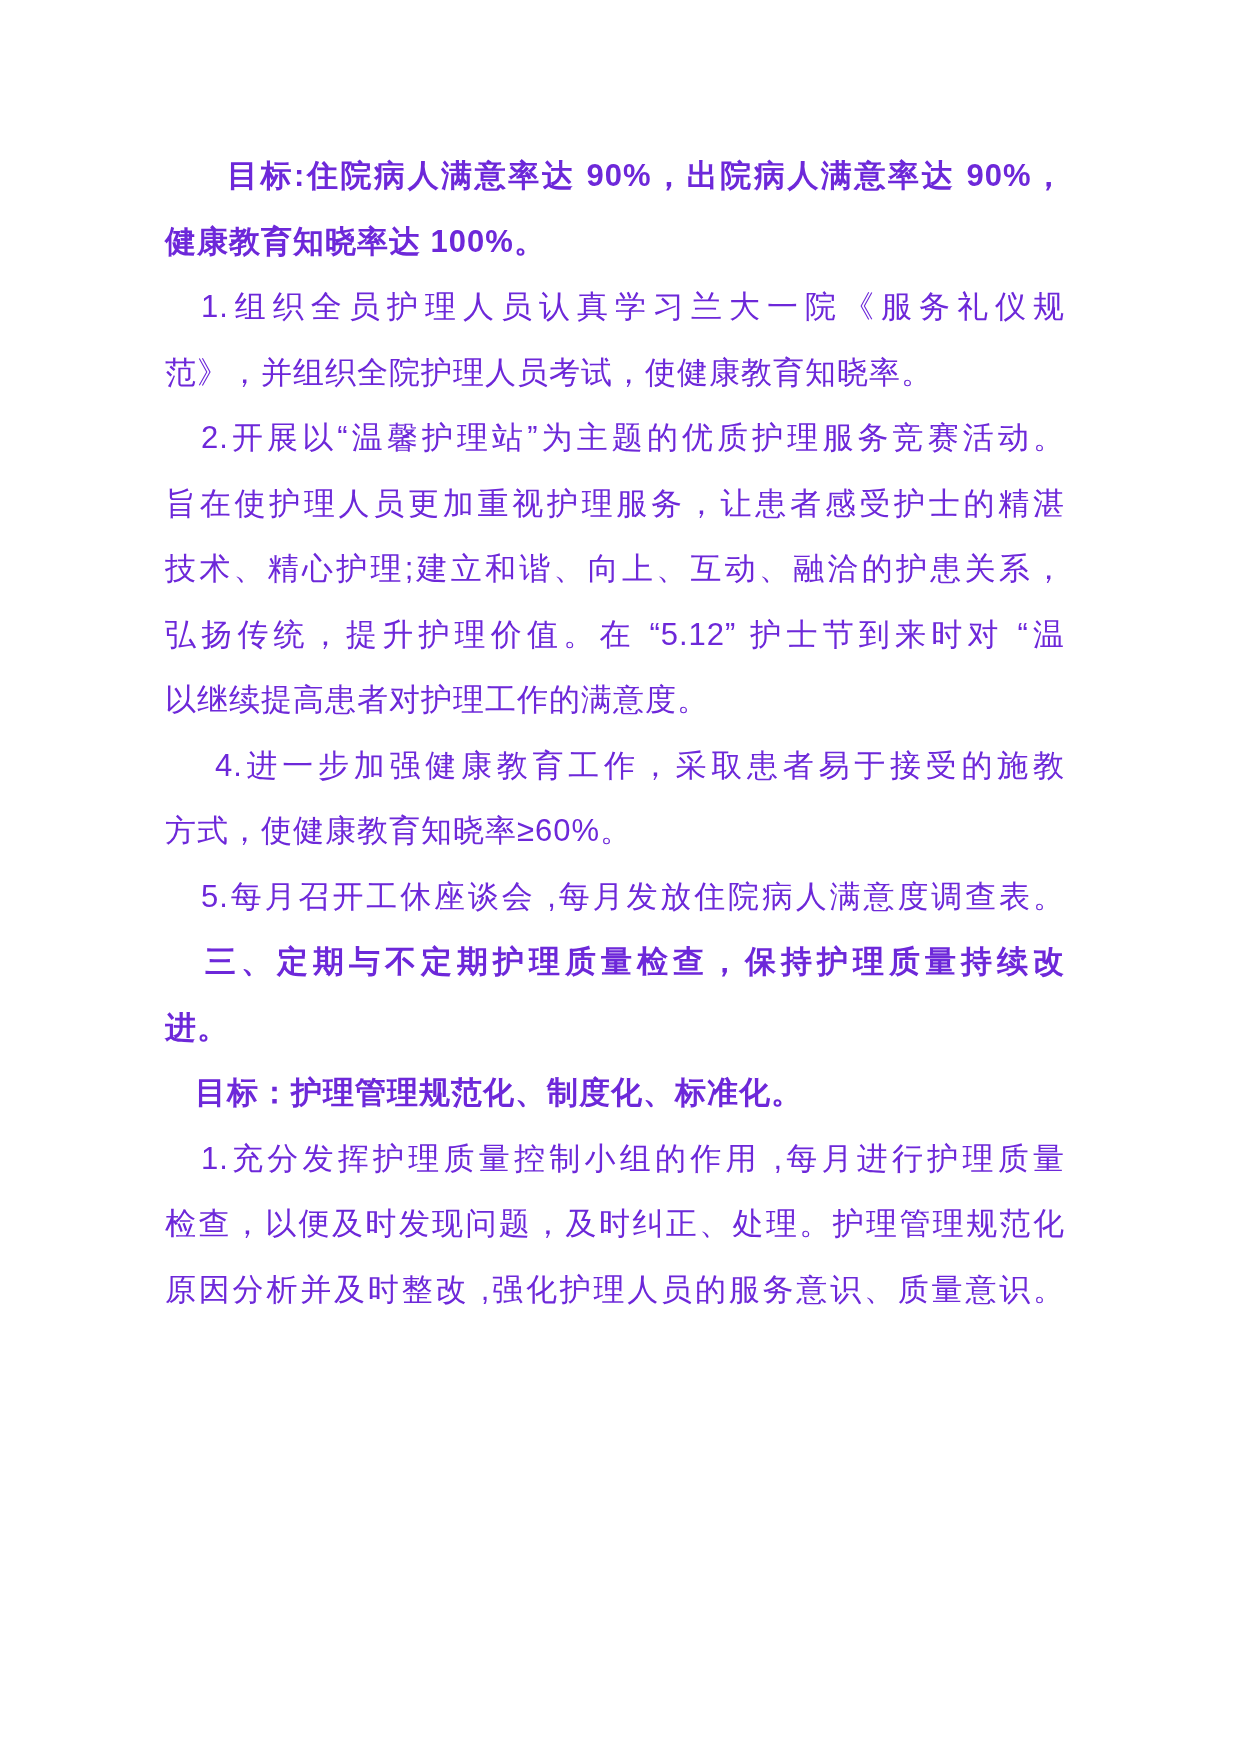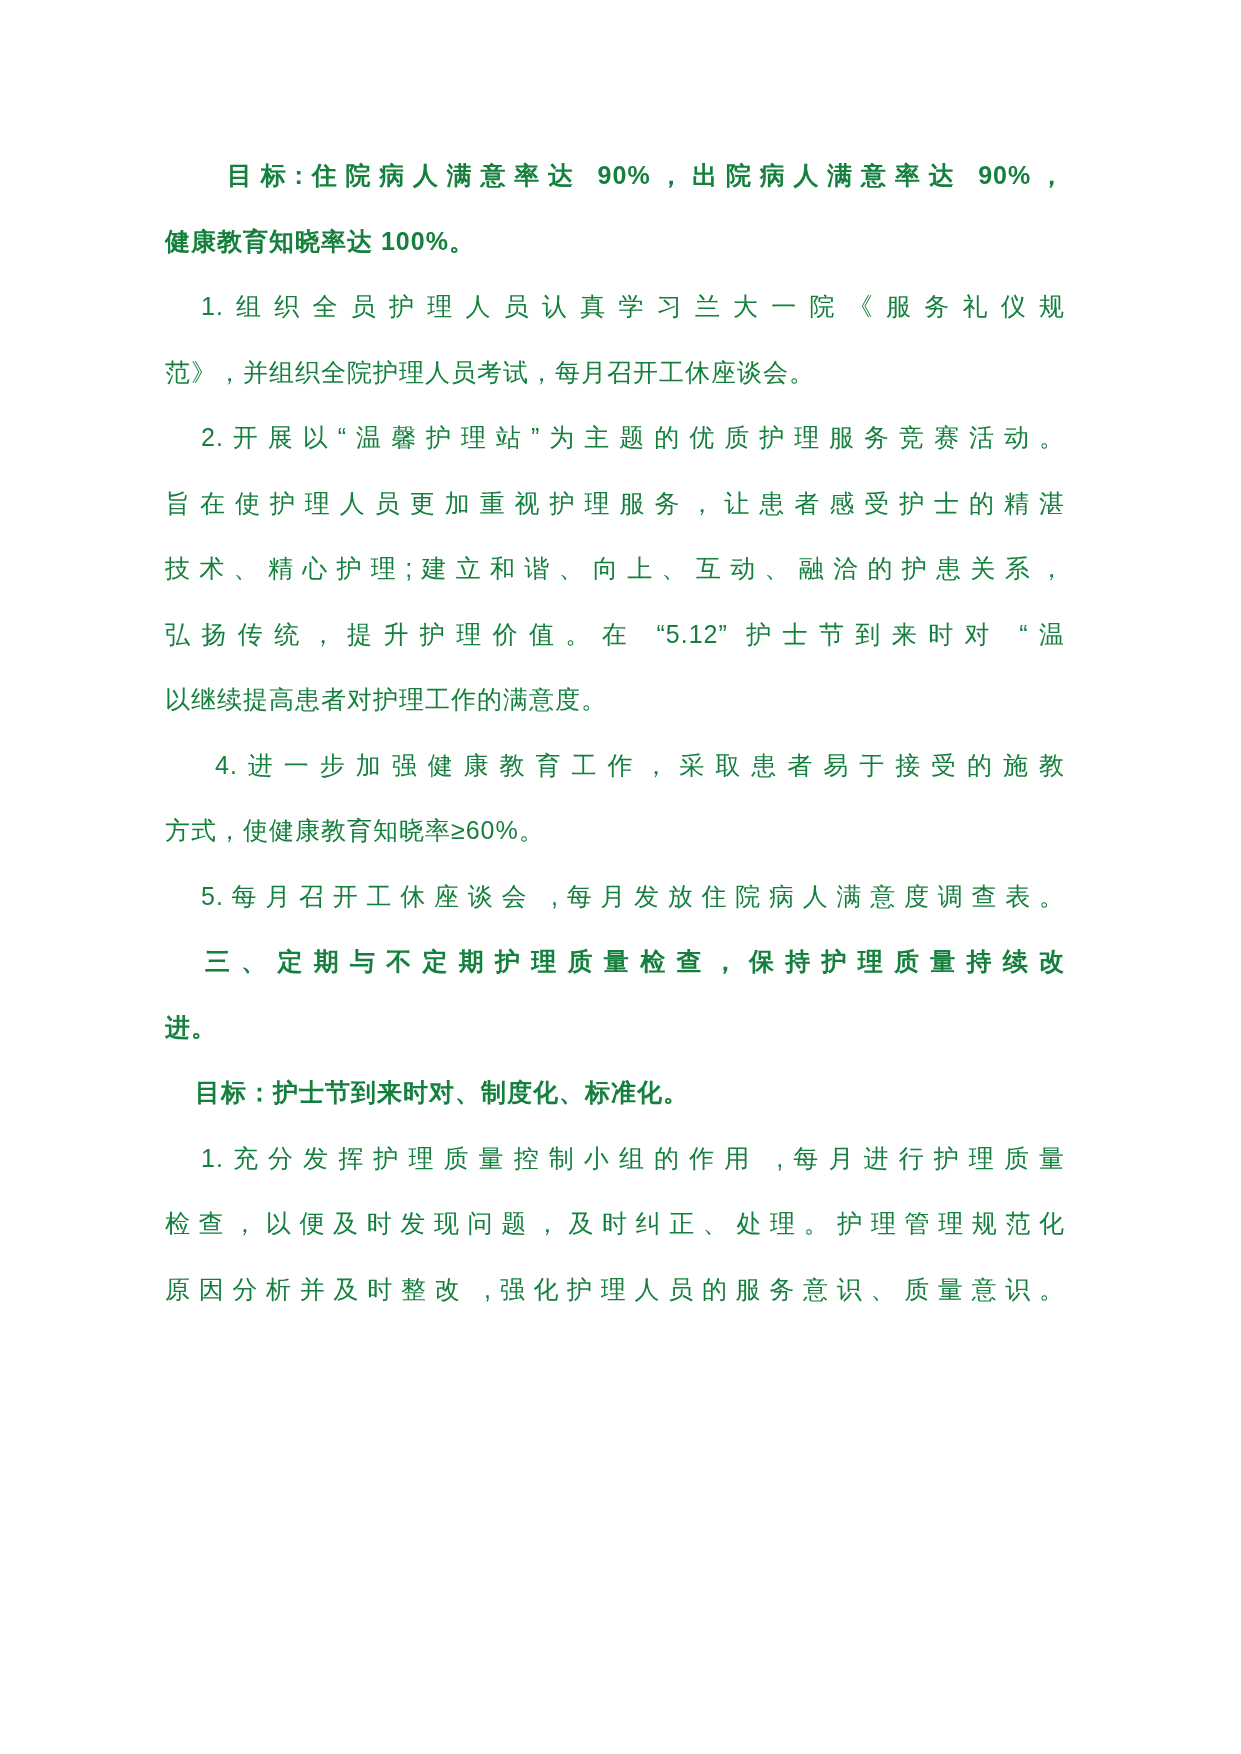--- a/index.html
+++ b/index.html
@@ -19,25 +19,25 @@
   .content {
     position: absolute;
     left: 165px;
     top: 143px;
     width: 900px;
   }
   .para { margin: 0; padding: 0; }
   .line {
     height: 65.5px;
     line-height: 65.5px;
-    font-size: 25px;
+    font-size: 31px;
     letter-spacing: 1px;
     white-space: nowrap;
     text-align: left;
-    color: #15803d;
+    color: #6d28d9;
   }
   
   .fill {
     white-space: normal;
     text-align: justify;
     text-align-last: justify;
   }
   .b { font-weight: 700; }
   
   .i1  { text-indent: 36px; }  
@@ -52,21 +52,21 @@
 <div class="page">
   <div class="content">
 
     <div class="para">
       <div class="line b i2 fill">目标:住院病人满意率达 90%，出院病人满意率达 90%，</div>
       <div class="line b">健康教育知晓率达 100%。</div>
     </div>
 
     <div class="para">
       <div class="line i1 fill">1.组织全员护理人员认真学习兰大一院《服务礼仪规</div>
-      <div class="line">范》，并组织全院护理人员考试，每月召开工休座谈会。</div>
+      <div class="line">范》，并组织全院护理人员考试，使健康教育知晓率。</div>
     </div>
 
     <div class="para">
       <div class="line i1 fill">2.开展以“温馨护理站”为主题的优质护理服务竞赛活动。</div>
       <div class="line fill">旨在使护理人员更加重视护理服务，让患者感受护士的精湛</div>
       <div class="line fill">技术、精心护理;建立和谐、向上、互动、融洽的护患关系，</div>
       <div class="line fill">弘扬传统，提升护理价值。在 “5.12” 护士节到来时对 “温</div>
     </div>
 
     <div class="para">
@@ -81,21 +81,21 @@
     <div class="para">
       <div class="line i1 fill">5.每月召开工休座谈会 ,每月发放住院病人满意度调查表。</div>
     </div>
 
     <div class="para">
       <div class="line b i15 fill">三、定期与不定期护理质量检查，保持护理质量持续改</div>
       <div class="line b">进。</div>
     </div>
 
     <div class="para">
-      <div class="line b i17">目标：护士节到来时对、制度化、标准化。</div>
+      <div class="line b i17">目标：护理管理规范化、制度化、标准化。</div>
     </div>
 
     <div class="para">
       <div class="line i1 fill">1.充分发挥护理质量控制小组的作用 ,每月进行护理质量</div>
       <div class="line fill">检查，以便及时发现问题，及时纠正、处理。护理管理规范化</div>
       <div class="line fill">原因分析并及时整改 ,强化护理人员的服务意识、质量意识。</div>
     </div>
 
 
   </div>

